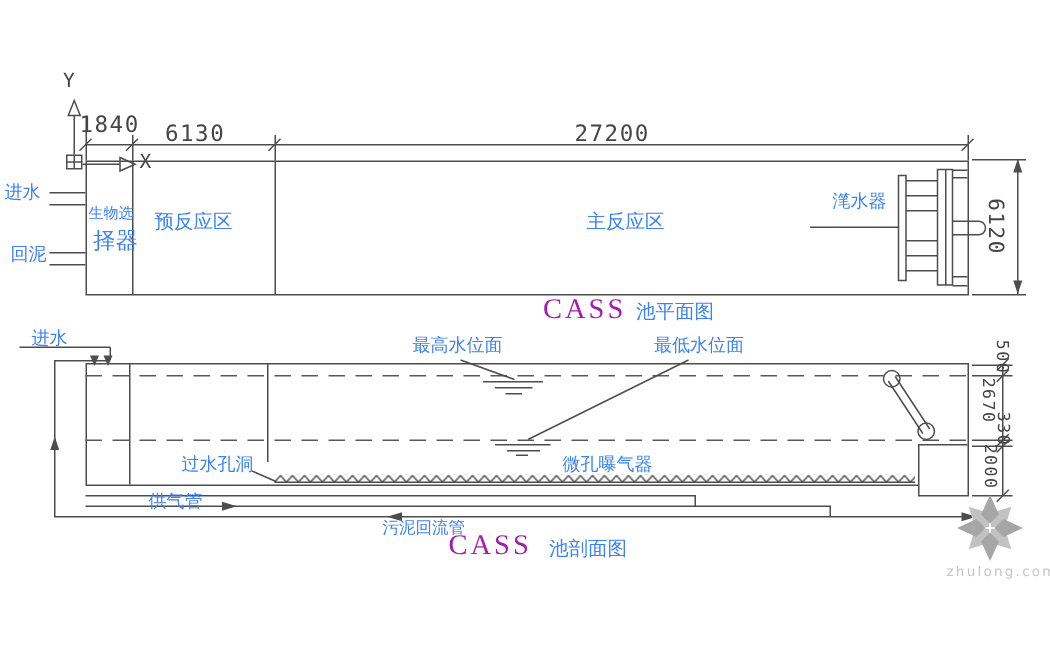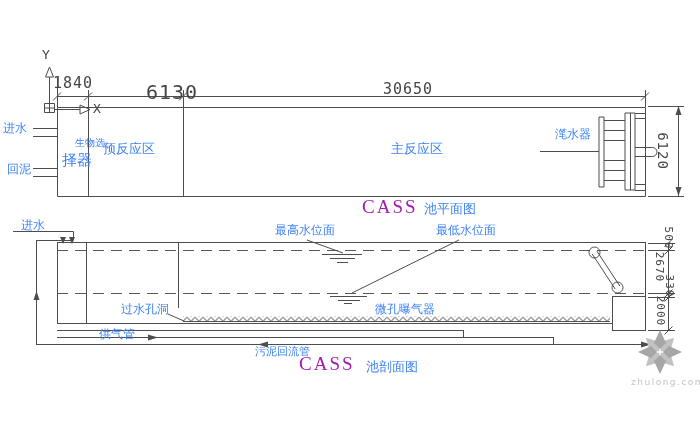--- a/index.html
+++ b/index.html
@@ -143,27 +143,27 @@
         <path d="M0,-22 L6,-9 L0,-3 L-6,-9 Z" transform="rotate(180)"></path>
         <path d="M0,-22 L6,-9 L0,-3 L-6,-9 Z" transform="rotate(270)"></path>
       </g>
     </g>
   </svg>
 
   <div class="lbl num" style="left:42px;top:48px;font-size:13px;">Y</div>
   <div class="lbl num" style="left:93px;top:102px;font-size:13px;">X</div>
 
   <div class="lbl num" style="left:53px;top:76px;font-size:15px;">1840</div>
-  <div class="lbl num" style="left:110px;top:82px;font-size:20px;margin-left:36px;">6130</div>
-  <div class="lbl num" style="left:383px;top:82px;font-size:15px;">30650</div>
+  <div class="lbl num" style="left:110px;top:82px;font-size:15px;">6130</div>
+  <div class="lbl num" style="left:383px;top:82px;font-size:15px;">27200</div>
   <div class="lbl num rot" style="left:663px;top:151px;font-size:14px;">6120</div>
 
   <div class="lbl cjk" style="left:3px;top:122px;font-size:12px;">进水</div>
   <div class="lbl cjk" style="left:7px;top:163px;font-size:12px;">回泥</div>
-  <div class="lbl cjk" style="left:59px;top:138px;font-size:10px;margin-left:16px;">生物选</div>
+  <div class="lbl cjk" style="left:59px;top:138px;font-size:10px;">生物选</div>
   <div class="lbl cjk" style="left:62px;top:153px;font-size:15px;">择器</div>
   <div class="lbl cjk" style="left:103px;top:142px;font-size:13px;">预反应区</div>
   <div class="lbl cjk" style="left:347px;top:142px;font-size:13px;margin-left:44px;">主反应区</div>
   <div class="lbl cjk" style="left:555px;top:128px;font-size:12px;">滗水器</div>
 
   <div class="lbl cass" style="left:362px;top:197px;font-size:19px;">CASS</div>
   <div class="lbl cjk" style="left:424px;top:202px;font-size:13px;">池平面图</div>
 
   <div class="lbl cjk" style="left:21px;top:219px;font-size:12px;">进水</div>
   <div class="lbl cjk" style="left:275px;top:224px;font-size:12px;">最高水位面</div>

